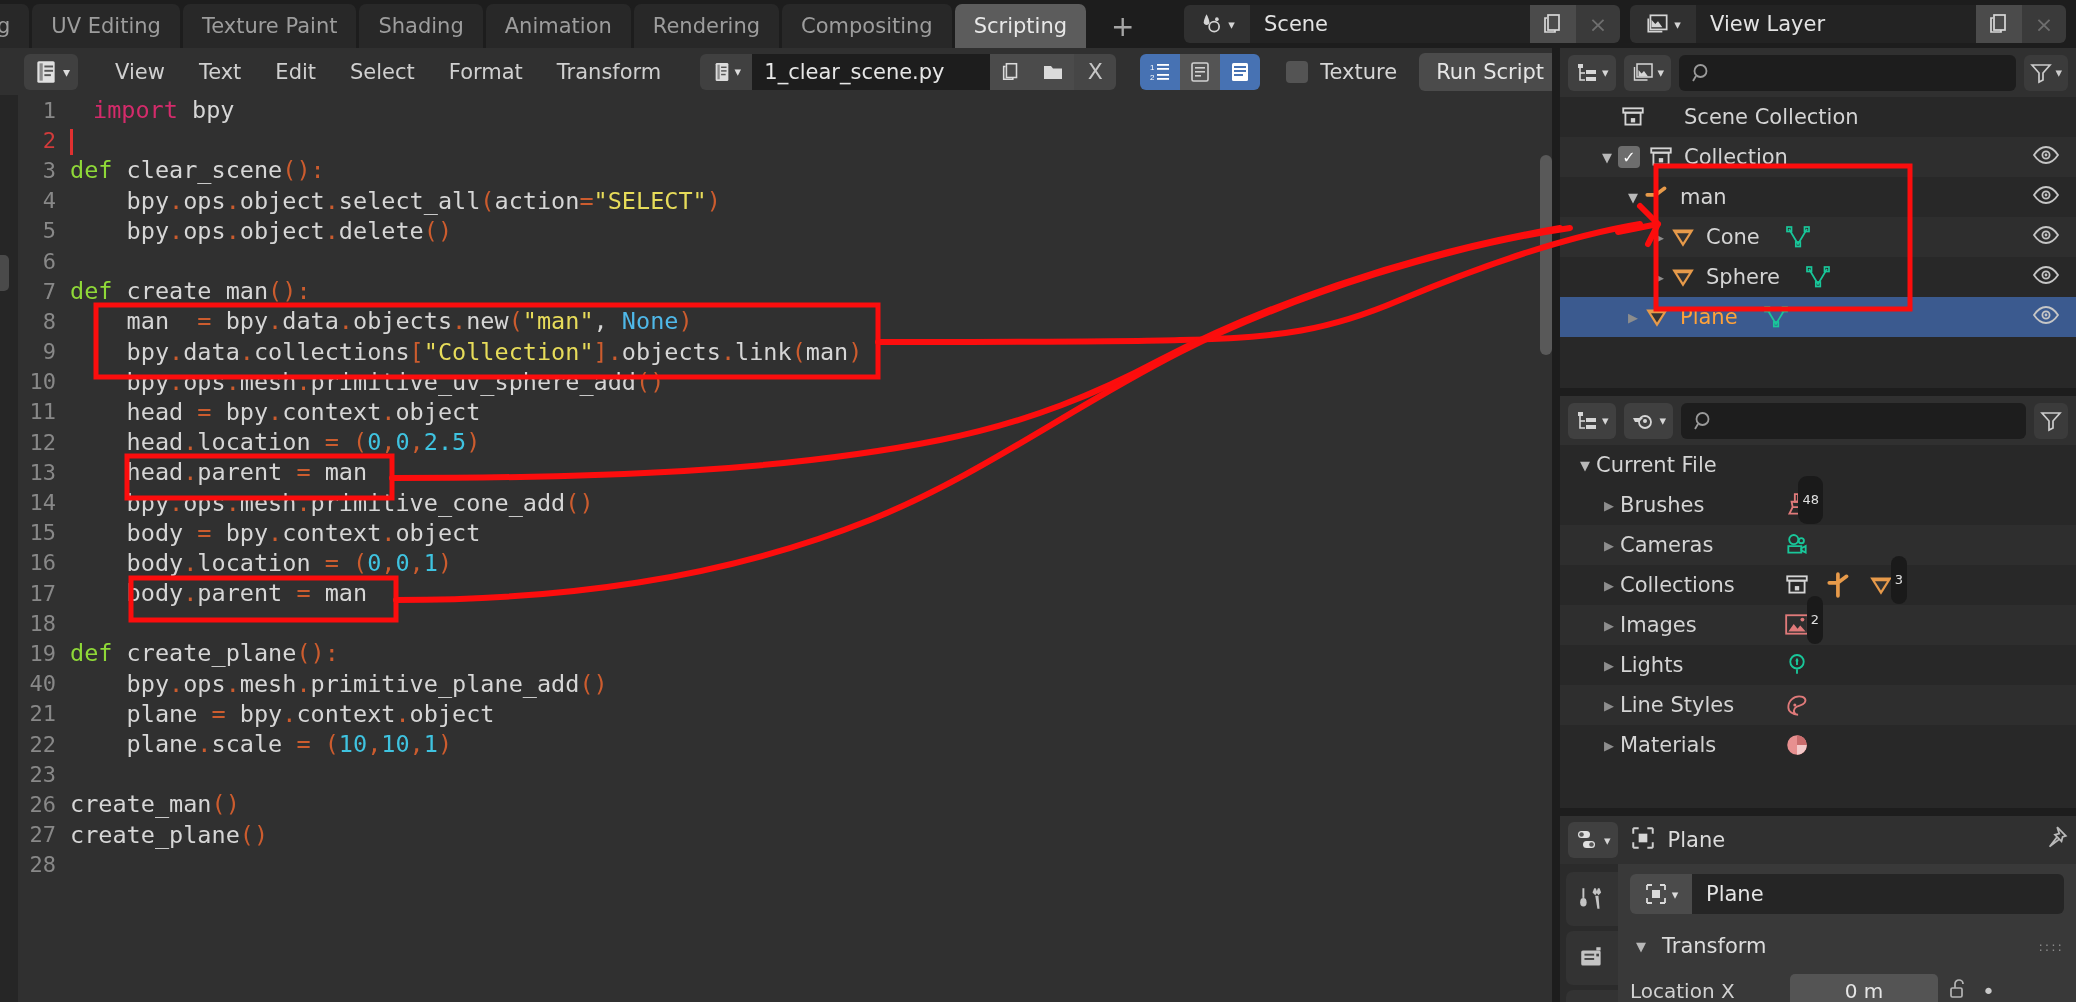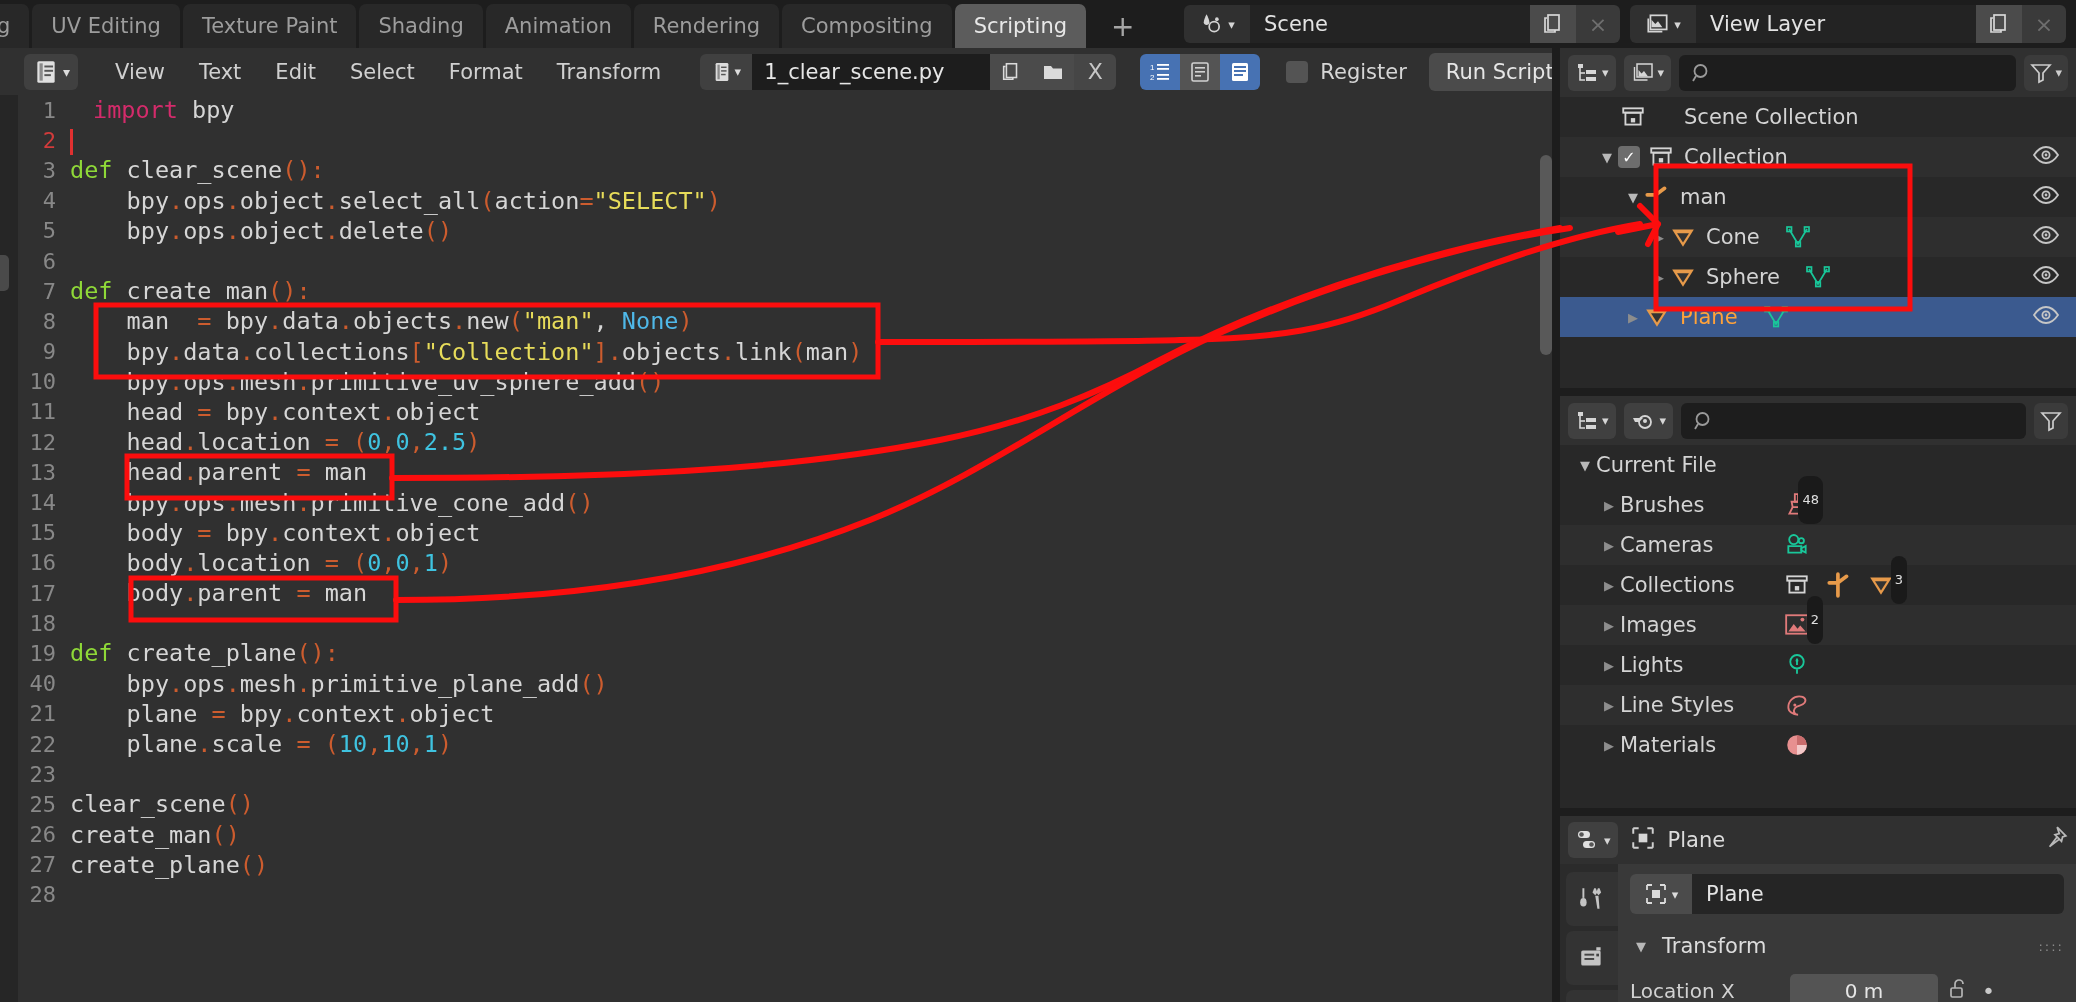--- a/index.html
+++ b/index.html
@@ -355,21 +355,21 @@
               <rect x="3" y="2" width="16" height="18" rx="1.5" fill="#fff"></rect>
               <rect x="5" y="5" width="12" height="2" fill="#4772b3"></rect>
               <rect x="5" y="9" width="12" height="2" fill="#4772b3"></rect>
               <rect x="5" y="13" width="9" height="2" fill="#4772b3"></rect>
             </svg>
         </div>
       </div>
 
       <div class="reg-wrap">
         <div class="checkbox"></div>
-        <div class="reg-label">Register</div>
+        <div class="reg-label">Texture</div>
       </div>
       <div class="run-btn">Run Script</div>
     </div>
 
     <div class="code-area">
       <div class="gutter"></div>
       <div class="editor-leftnub"></div>
       <div class="code-rows" id="code-rows">
           <div class="crow">
             <span class="lnum">1</span>
@@ -455,24 +455,20 @@
             <span class="lnum">21</span>
             <span class="ctext"><span class="k-plain">    plane </span><span class="k-punc">=</span><span class="k-plain"> bpy</span><span class="k-punc">.</span><span class="k-plain">context</span><span class="k-punc">.</span><span class="k-plain">object</span></span>
           </div>
           <div class="crow">
             <span class="lnum">22</span>
             <span class="ctext"><span class="k-plain">    plane</span><span class="k-punc">.</span><span class="k-plain">scale </span><span class="k-punc">=</span><span class="k-punc"> (</span><span class="k-num">10</span><span class="k-punc">,</span><span class="k-num">10</span><span class="k-punc">,</span><span class="k-num">1</span><span class="k-punc">)</span></span>
           </div>
           <div class="crow">
             <span class="lnum">23</span>
             <span class="ctext"></span>
-          </div>
-          <div class="crow">
-            <span class="lnum">25</span>
-            <span class="ctext"><span class="k-plain">clear_scene</span><span class="k-punc">()</span></span>
           </div>
           <div class="crow">
             <span class="lnum">26</span>
             <span class="ctext"><span class="k-plain">create_man</span><span class="k-punc">()</span></span>
           </div>
           <div class="crow">
             <span class="lnum">27</span>
             <span class="ctext"><span class="k-plain">create_plane</span><span class="k-punc">()</span></span>
           </div>
           <div class="crow">

